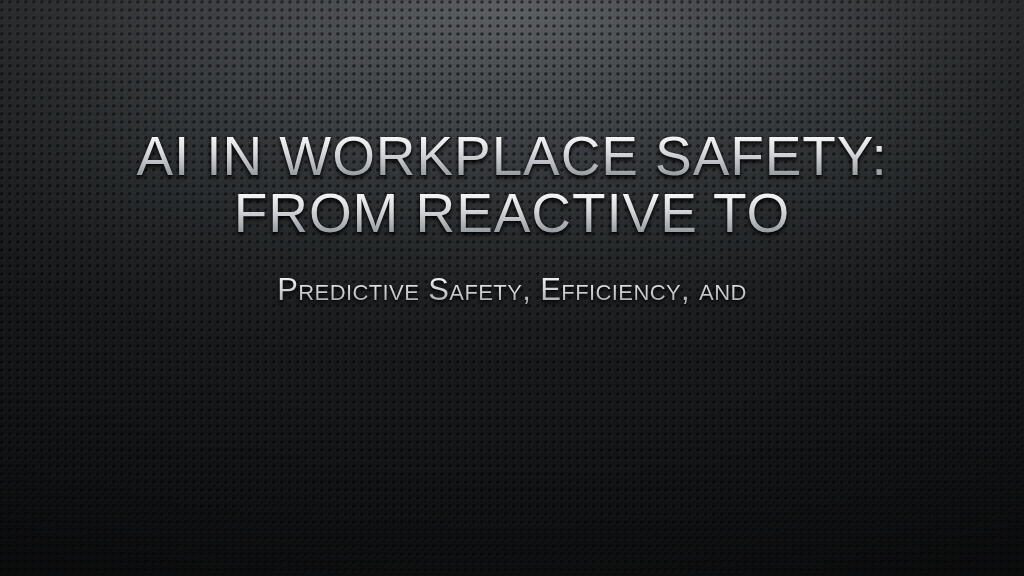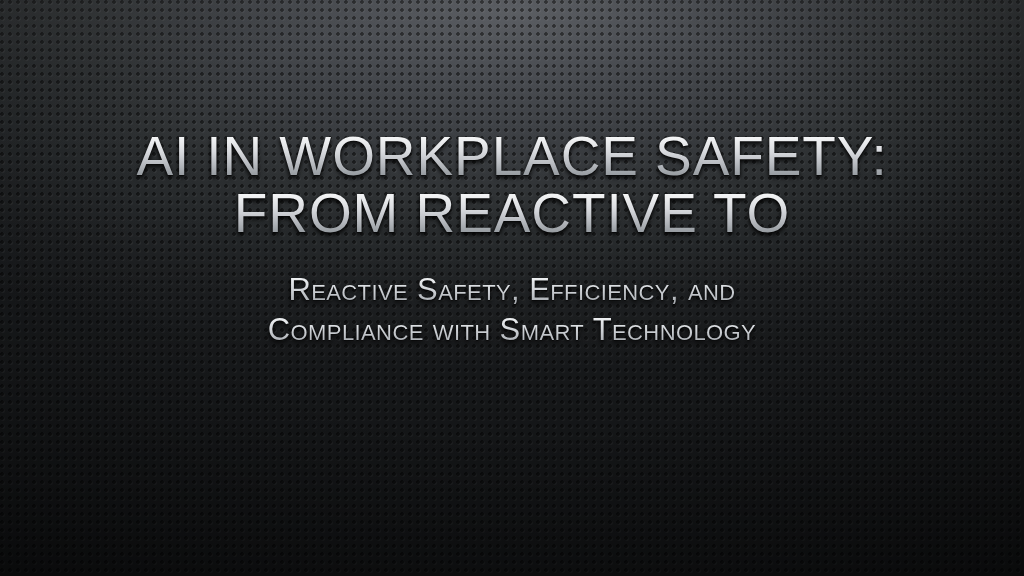--- a/index.html
+++ b/index.html
@@ -152,18 +152,17 @@
   <div class="bg-vignette"></div>
 
   <div class="content">
 
     <div class="title-block">
       <span class="title-line">AI in Workplace Safety:</span>
       <span class="title-line">From Reactive to</span>
     </div>
 
     <div class="subtitle-block">
-      <span class="subtitle-line">Reactive Safety, Efficiency, and</span>
-      <span class="subtitle-line">Compliance with Smart Technology</span>
+      <span class="subtitle-line">Predictive Safety, Efficiency, and</span>
     </div>
 
   </div>
 </div>
 
 </body></html>

